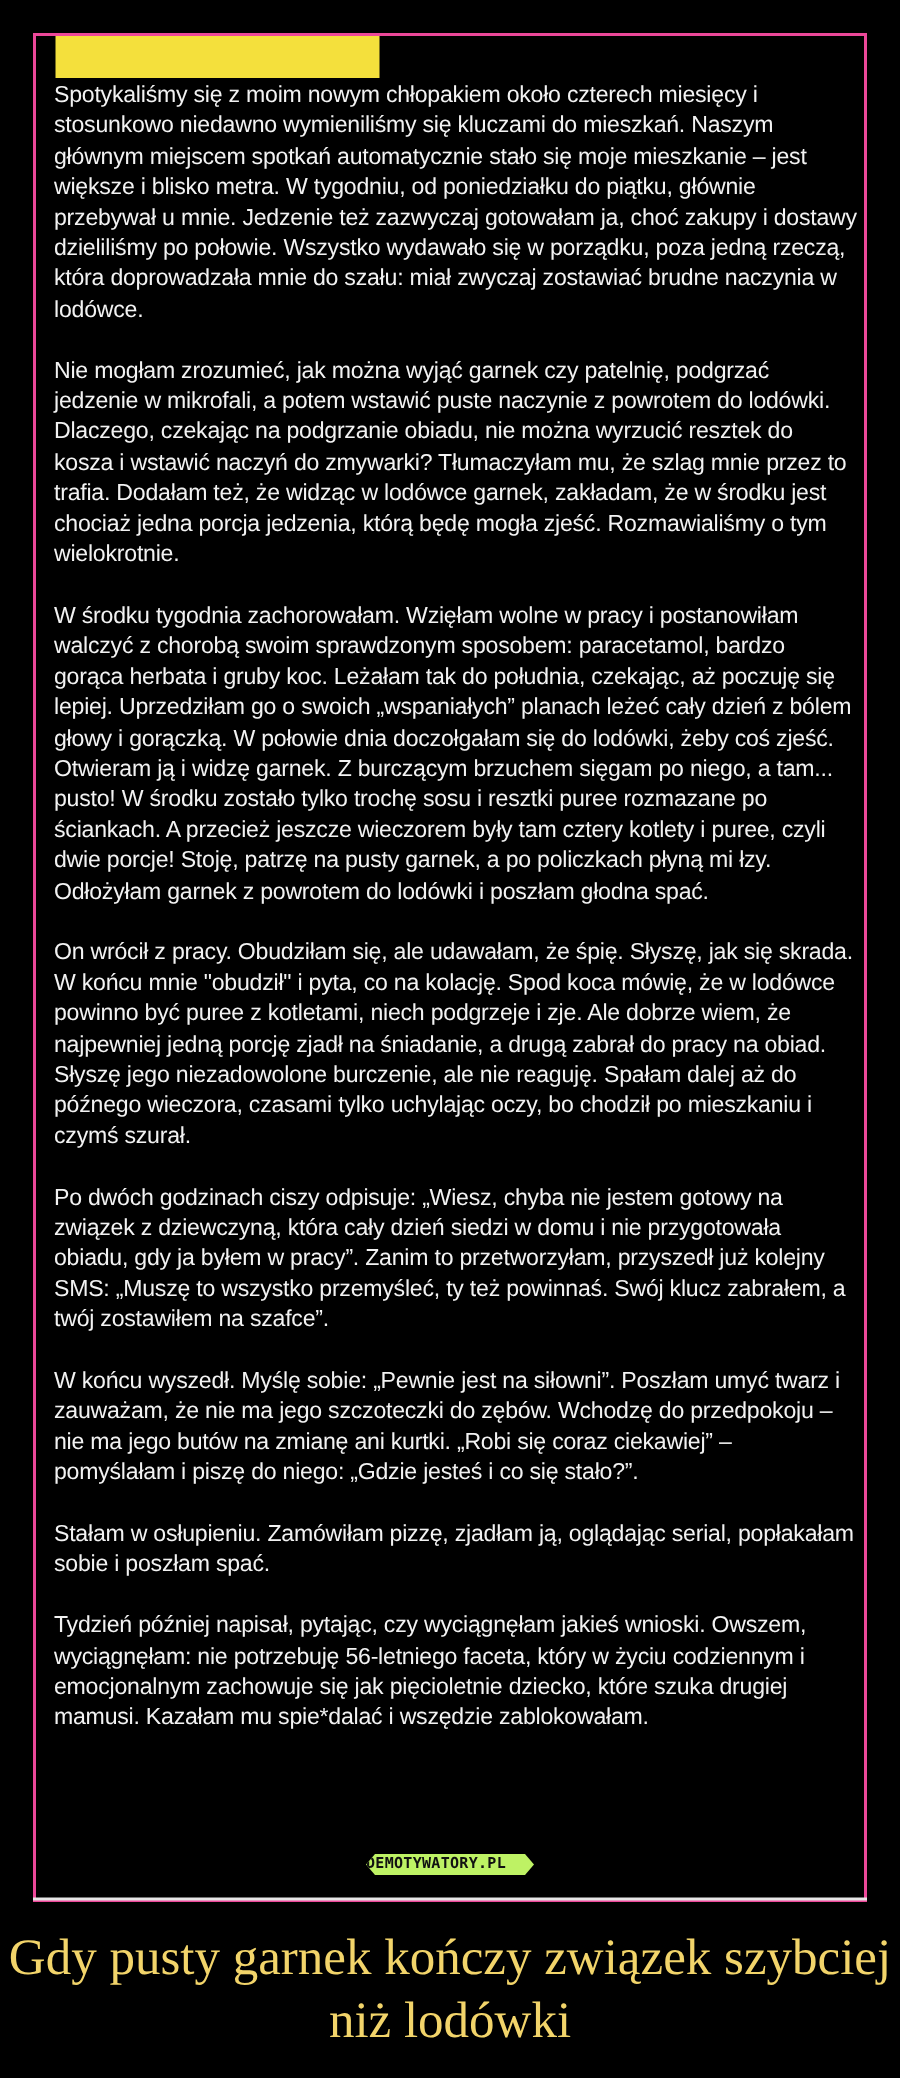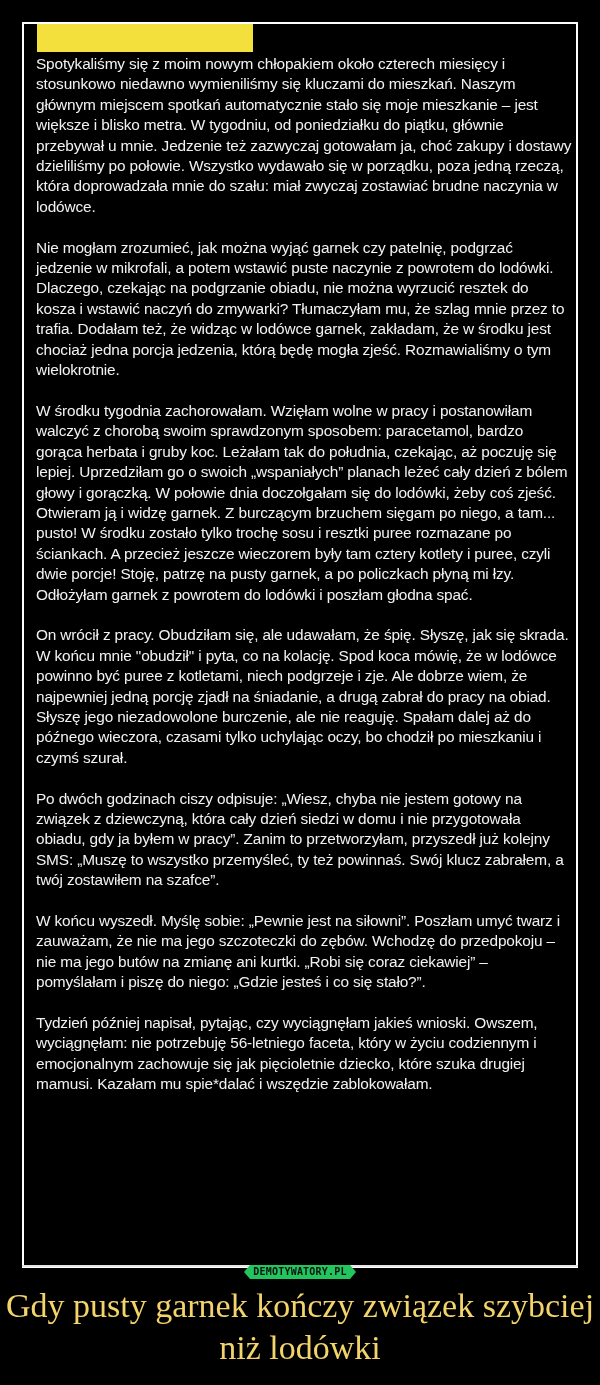--- a/index.html
+++ b/index.html
@@ -13,21 +13,21 @@
       position: relative;
       overflow: hidden;
       font-family: "DejaVu Sans", sans-serif;
     }
     .frame {
       position: absolute;
       left: 22px;
       top: 22px;
       width: 552px;
       height: 1242px;
-      border: 2px solid #ffffff;
+      border: 2px solid #ec4899;
       background: #000;
     }
     .highlight-bar {
       position: absolute;
       left: 13px;
       top: 0px;
       width: 216px;
       height: 28px;
       background: #f4e03c;
     }
@@ -49,30 +49,29 @@
       position: absolute;
       left: 22px;
       top: 1265px;
       width: 556px;
       height: 2px;
       background: #e6e6e6;
     }
     .watermark {
       position: absolute;
       left: 244px;
-      top: 1265px;
+      top: 1236px;
       width: 112px;
       height: 14px;
-      background: #22c55e;
+      background: #bef264;
       color: #111;
       font-family: "DejaVu Sans Mono", monospace;
       font-weight: bold;
       font-size: 10px;
       line-height: 14px;
-      text-align: center;
       letter-spacing: 0.2px;
       clip-path: polygon(6px 0, calc(100% - 6px) 0, 100% 50%, calc(100% - 6px) 100%, 6px 100%, 0 50%);
     }
     .caption {
       position: absolute;
       left: 0;
       top: 1285px;
       width: 600px;
       text-align: center;
       color: #f2d46a;
@@ -86,20 +85,21 @@
 
 <div class="frame">
   <div class="highlight-bar"></div>
   <div class="story">
     <p>Spotykaliśmy się z moim nowym chłopakiem około czterech miesięcy i stosunkowo niedawno wymieniliśmy się kluczami do mieszkań. Naszym głównym miejscem spotkań automatycznie stało się moje mieszkanie – jest większe i blisko metra. W tygodniu, od poniedziałku do piątku, głównie przebywał u mnie. Jedzenie też zazwyczaj gotowałam ja, choć zakupy i dostawy dzieliliśmy po połowie. Wszystko wydawało się w porządku, poza jedną rzeczą, która doprowadzała mnie do szału: miał zwyczaj zostawiać brudne naczynia w lodówce.</p>
     <p>Nie mogłam zrozumieć, jak można wyjąć garnek czy patelnię, podgrzać jedzenie w mikrofali, a potem wstawić puste naczynie z powrotem do lodówki. Dlaczego, czekając na podgrzanie obiadu, nie można wyrzucić resztek do kosza i wstawić naczyń do zmywarki? Tłumaczyłam mu, że szlag mnie przez to trafia. Dodałam też, że widząc w lodówce garnek, zakładam, że w środku jest chociaż jedna porcja jedzenia, którą będę mogła zjeść. Rozmawialiśmy o tym wielokrotnie.</p>
     <p>W środku tygodnia zachorowałam. Wzięłam wolne w pracy i postanowiłam walczyć z chorobą swoim sprawdzonym sposobem: paracetamol, bardzo gorąca herbata i gruby koc. Leżałam tak do południa, czekając, aż poczuję się lepiej. Uprzedziłam go o swoich „wspaniałych” planach leżeć cały dzień z bólem głowy i gorączką. W połowie dnia doczołgałam się do lodówki, żeby coś zjeść. Otwieram ją i widzę garnek. Z burczącym brzuchem sięgam po niego, a tam... pusto! W środku zostało tylko trochę sosu i resztki puree rozmazane po ściankach. A przecież jeszcze wieczorem były tam cztery kotlety i puree, czyli dwie porcje! Stoję, patrzę na pusty garnek, a po policzkach płyną mi łzy. Odłożyłam garnek z powrotem do lodówki i poszłam głodna spać.</p>
     <p>On wrócił z pracy. Obudziłam się, ale udawałam, że śpię. Słyszę, jak się skrada. W końcu mnie "obudził" i pyta, co na kolację. Spod koca mówię, że w lodówce powinno być puree z kotletami, niech podgrzeje i zje. Ale dobrze wiem, że najpewniej jedną porcję zjadł na śniadanie, a drugą zabrał do pracy na obiad. Słyszę jego niezadowolone burczenie, ale nie reaguję. Spałam dalej aż do późnego wieczora, czasami tylko uchylając oczy, bo chodził po mieszkaniu i czymś szurał.</p>
     <p>Po dwóch godzinach ciszy odpisuje: „Wiesz, chyba nie jestem gotowy na związek z dziewczyną, która cały dzień siedzi w domu i nie przygotowała obiadu, gdy ja byłem w pracy”. Zanim to przetworzyłam, przyszedł już kolejny SMS: „Muszę to wszystko przemyśleć, ty też powinnaś. Swój klucz zabrałem, a twój zostawiłem na szafce”.</p>
     <p>W końcu wyszedł. Myślę sobie: „Pewnie jest na siłowni”. Poszłam umyć twarz i zauważam, że nie ma jego szczoteczki do zębów. Wchodzę do przedpokoju – nie ma jego butów na zmianę ani kurtki. „Robi się coraz ciekawiej” – pomyślałam i piszę do niego: „Gdzie jesteś i co się stało?”.</p>
+    <p>Stałam w osłupieniu. Zamówiłam pizzę, zjadłam ją, oglądając serial, popłakałam sobie i poszłam spać.</p>
     <p>Tydzień później napisał, pytając, czy wyciągnęłam jakieś wnioski. Owszem, wyciągnęłam: nie potrzebuję 56-letniego faceta, który w życiu codziennym i emocjonalnym zachowuje się jak pięcioletnie dziecko, które szuka drugiej mamusi. Kazałam mu spie*dalać i wszędzie zablokowałam.</p>
   </div>
 </div>
 
 <div class="watermark-line"></div>
 <div class="watermark">DEMOTYWATORY.PL</div>
 
 <div class="caption">Gdy pusty garnek kończy związek szybciej niż lodówki</div>
 
 </body></html>

